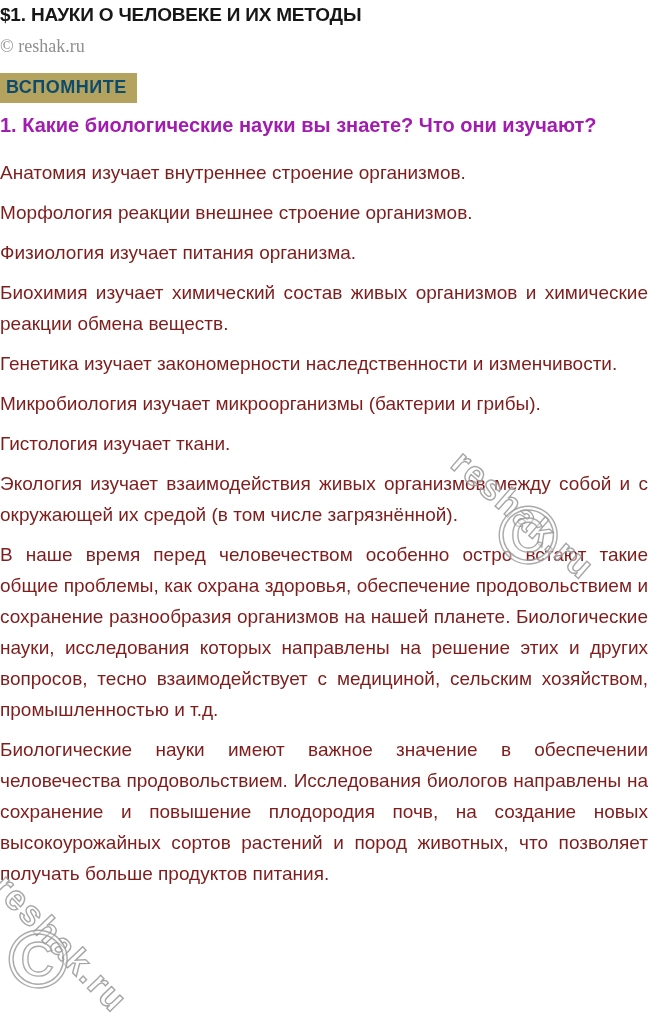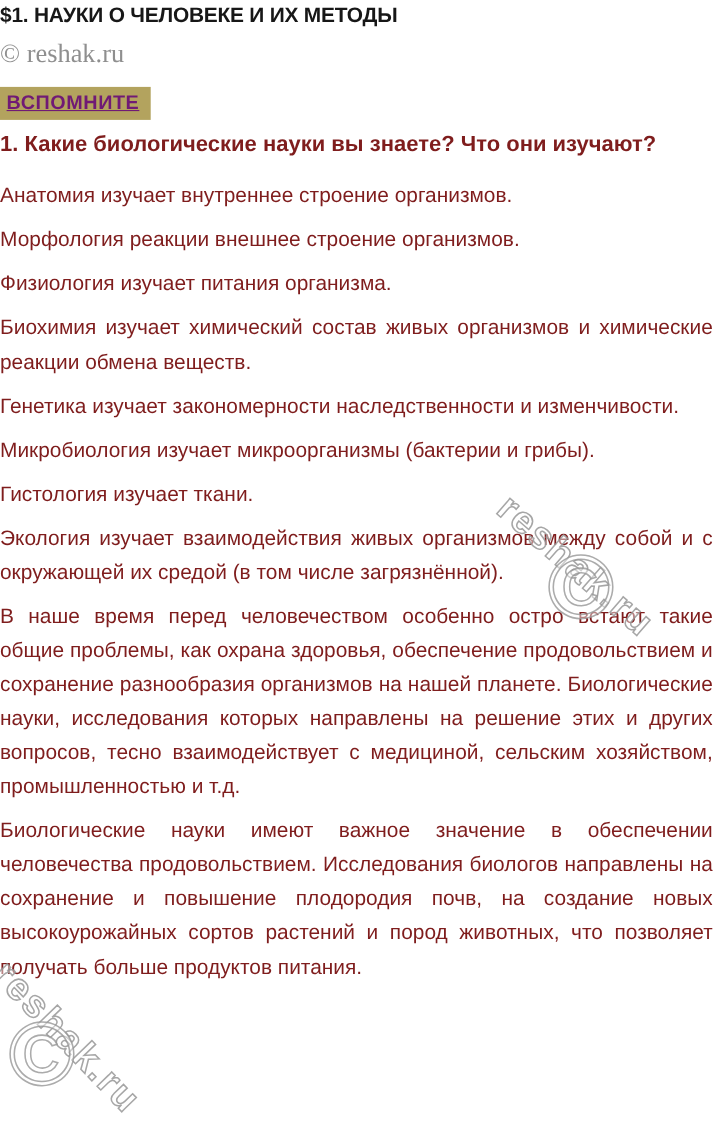--- a/index.html
+++ b/index.html
@@ -31,41 +31,40 @@
   }
   .title {
     font-size: 19px;
     font-weight: 700;
     letter-spacing: -0.2px;
     color: #171717;
     margin: 0;
   }
   .copyright {
     font-family: "Liberation Serif", "DejaVu Serif", serif;
-    font-size: 24px;
+    font-size: 18px;
     color: #8f8f8f;
     font-weight: 400;
   }
   
   .badge {
     display: inline-block;
     background: #b3a35e;
-    color: #701a75;
+    color: #0c4a6e;
     font-size: 18px;
     font-weight: 700;
     letter-spacing: 0.5px;
     padding: 4px 10px 5px 6px;
     margin: 0 0 10px 0;
-    text-decoration: underline;
   }
   
   .q-heading {
     font-size: 20px;
     font-weight: 700;
-    color: #7f1d1d;
+    color: #a21caf;
     margin: 0 0 20px 0;
     line-height: 24px;
   }
   .q-heading.second {
     margin-top: 14px;
   }
   .answer {
     font-size: 19px;
     line-height: 31px;
     text-align: justify;

